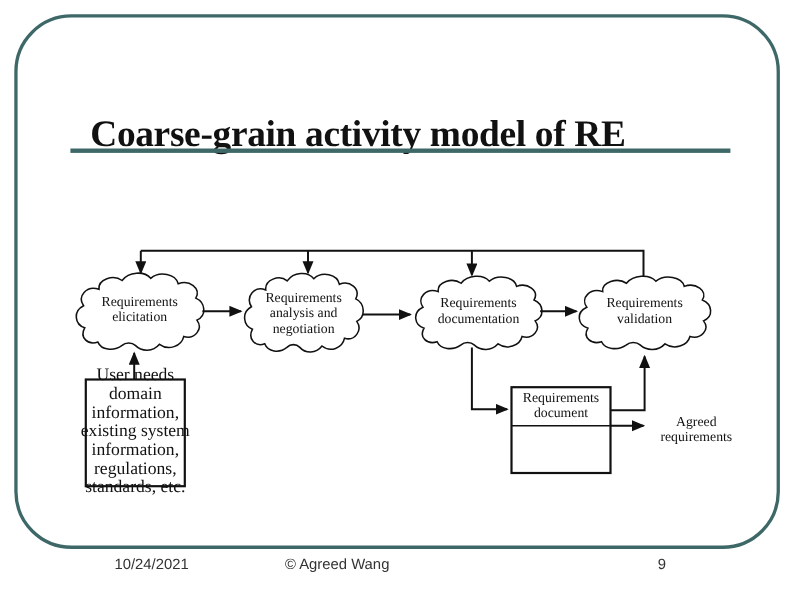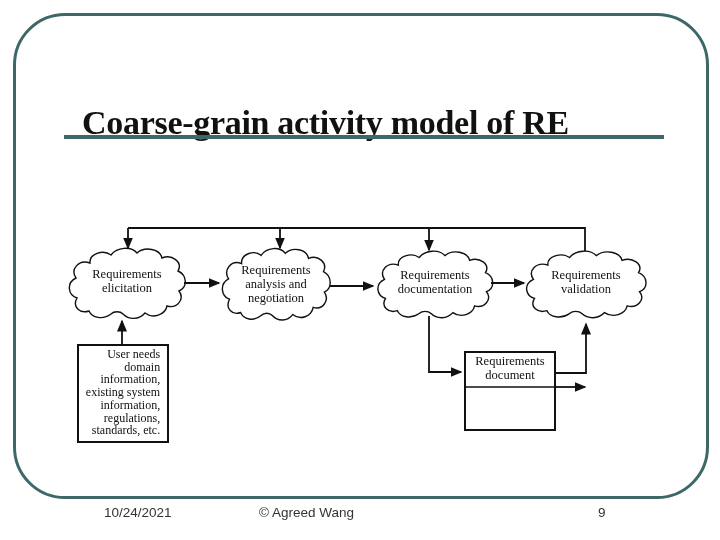--- a/index.html
+++ b/index.html
@@ -27,21 +27,21 @@
     background:var(--accent);
   }
   .diagram{position:absolute;left:0;top:12px;width:720px;height:396px;margin-top:48px;}
   .diagram svg{position:absolute;left:0;top:0;}
   .dlabel{
     position:absolute;transform:translate(-50%,-50%);
     font-family:"Liberation Serif","DejaVu Serif",serif;
     font-size:12.5px;line-height:1.1;color:var(--ink);
     text-align:center;white-space:pre-line;
   }
-  .dlabel.small{font-size:12px;line-height:1.06;text-align:right;}
+  .dlabel.small{font-size:16px;line-height:1.06;}
   .footer{position:absolute;left:0;top:505px;width:613px;height:24px;
     font-size:13.5px;color:var(--footer_text);text-align:center;}
   .footer .date{position:absolute;left:104px;top:0;}
   .footer .credit{position:absolute;left:50%;transform:translateX(-50%);top:0;}
   .footer .page{position:absolute;left:598px;top:0;}
 </style>
 </head>
 <body>
 
 <div class="slide">
@@ -121,20 +121,22 @@
 domain
 information,
 existing system
 information,
 regulations,
 standards, etc.</div>
 
     <div class="dlabel" style="left:510px;top:309px;">Requirements
 document</div>
 
+    <div class="dlabel" style="left:633px;top:331px;">Agreed
+requirements</div>
   </div>
 
   <div class="footer">
     <span class="date">10/24/2021</span>
     <span class="credit">© Agreed Wang</span>
     <span class="page">9</span>
   </div>
 
 </div>
 

